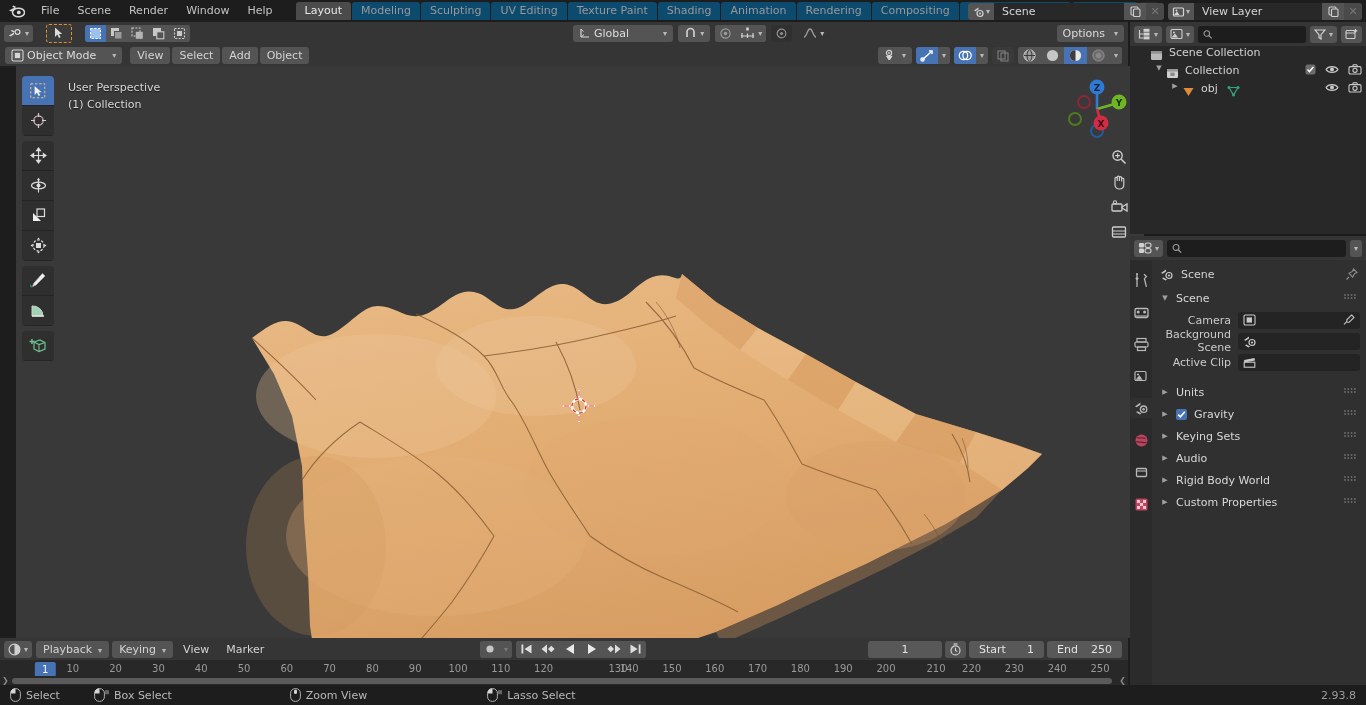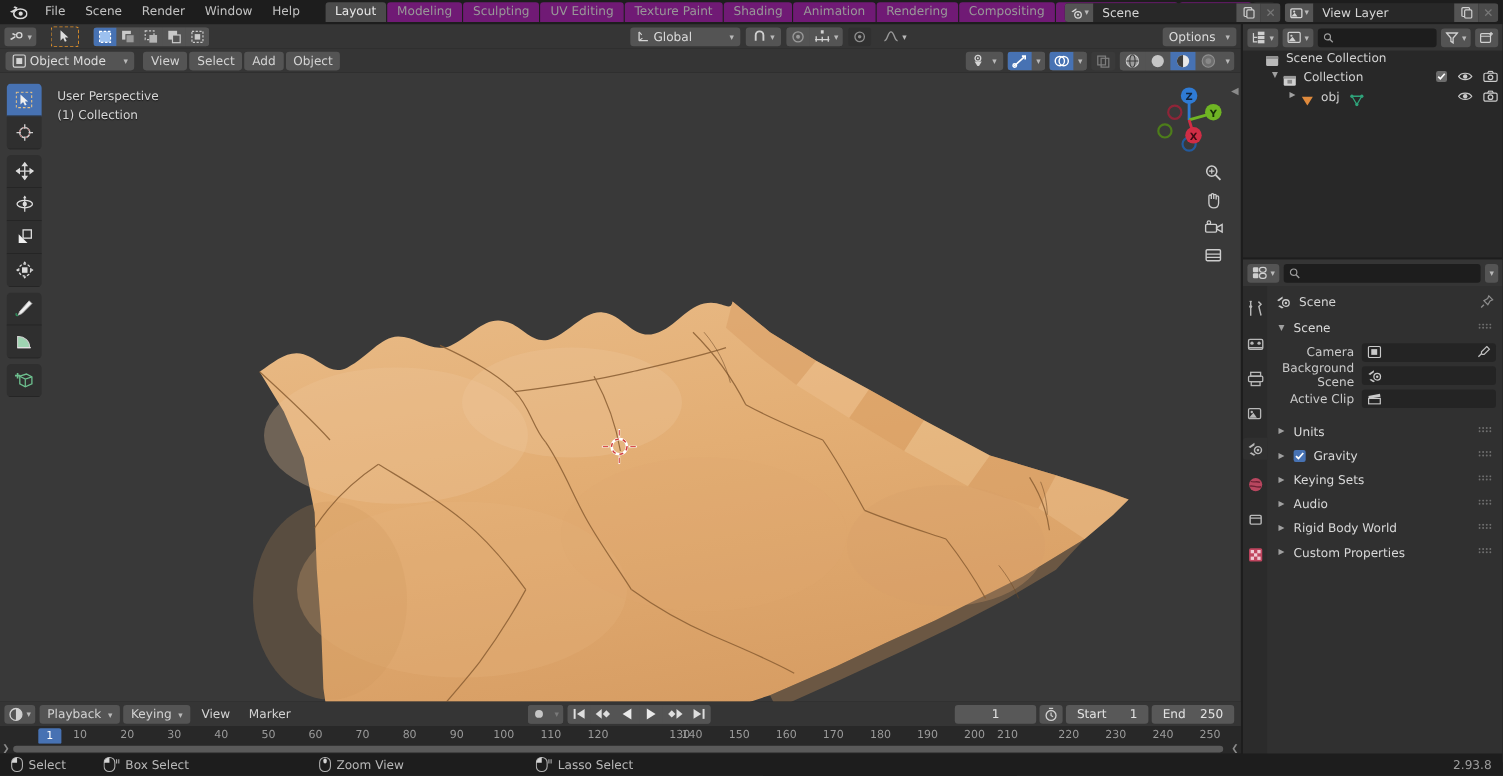--- a/index.html
+++ b/index.html
@@ -16,21 +16,21 @@
   
   .topbar {
     position:absolute; left:0; top:0; width:1366px; height:22px;
     background:#1d1d1d; display:flex; align-items:center; padding-left:6px;
   }
   .blender-logo { width:20px; height:16px; display:flex; align-items:center; justify-content:center; margin-right:6px; }
   .menu-item { padding:0 9px; height:18px; line-height:18px; color:#c3c3c3; font-size:11px; border-radius:3px; cursor:default; }
   .wsp-tabs { display:flex; align-items:center; height:22px; margin-left:14px; }
   .wsp-tab {
     height:18px; line-height:18px; padding:0 9px; font-size:11px; color:#989898;
-    background:#701a75; margin-right:1px; border-radius:3px 3px 0 0;
+    background:#0c4a6e; margin-right:1px; border-radius:3px 3px 0 0;
   }
   .wsp-tab.active { background:#4b4b4b; color:#e8e8e8; }
   .wsp-plus { width:20px; height:18px; line-height:17px; text-align:center; color:#9a9a9a; background:#2b2b2b; border-radius:3px 3px 0 0;}
   .topbar-right { position:absolute; right:4px; top:3px; display:flex; align-items:center; gap:4px; }
   .idblock { display:flex; align-items:center; height:17px; background:#282828; border-radius:3px; overflow:hidden; }
   .idblock .icobtn { width:26px; height:17px; background:#545454; display:flex; align-items:center; justify-content:center; gap:1px; }
   .idblock .name { background:#282828; padding:0 8px; height:17px; line-height:17px; color:#d5d5d5; font-size:11px; }
   .idblock .sq { width:22px; height:17px; background:#545454; display:flex;align-items:center;justify-content:center;}
   .idblock .sqx { width:18px; height:17px; background:#4a4a4a; display:flex;align-items:center;justify-content:center;color:#777;font-size:11px;}
 
@@ -52,21 +52,21 @@
   .grp { display:flex; align-items:center; background:#545454; border-radius:3px; overflow:hidden; }
   .grp > .seg { height:17px; display:flex; align-items:center; justify-content:center; padding:0 4px; background:#545454; }
   .grp > .seg.on { background:#4772b3; }
   .grp > .seg.dark { background:#303030; }
   .menu-flat { padding:0 7px; height:17px; line-height:17px; color:#d3d3d3; font-size:11px; border-radius:3px;}
   .caret { font-size:8px; color:#b9b9b9; }
   .sep { width:7px; }
 
   
   .viewport {
-    position:absolute; left:0; top:66px; width:1128px; height:572px;
+    position:absolute; left:16px; top:66px; width:1128px; height:572px;
     background:#393939; overflow:hidden;
   }
   .vp-text { position:absolute; left:52px; top:14px; font-size:11px; color:#d8d8d8; line-height:15px; text-shadow:0 1px 1px #00000099;}
   .vp-text div:nth-child(2){ margin-top:2px; }
 
   
   .toolbar {
     position:absolute; left:6px; top:10px; width:32px;
     display:flex; flex-direction:column; gap:0px;
   }
@@ -1122,21 +1122,21 @@
         <div class="tick" style="left: 500.8px;">110</div>
         <div class="tick" style="left: 543.6px;">120</div>
         <div class="tick" style="left: 618px;">130</div>
         <div class="tick" style="left: 629.2px;">140</div>
         <div class="tick" style="left: 672px;">150</div>
         <div class="tick" style="left: 714.8px;">160</div>
         <div class="tick" style="left: 757.6px;">170</div>
         <div class="tick" style="left: 800.4px;">180</div>
         <div class="tick" style="left: 843.2px;">190</div>
         <div class="tick" style="left: 886px;">200</div>
-        <div class="tick" style="left: 916px;">210</div>
+        <div class="tick" style="left: 936px;">210</div>
         <div class="tick" style="left: 971.6px;">220</div>
         <div class="tick" style="left: 1014.4px;">230</div>
         <div class="tick" style="left: 1057.2px;">240</div>
         <div class="tick" style="left: 1100px;">250</div>
         <div class="playhead" style="left: 45.28px;">1</div>
       </div>
     <div class="tl-scroll">
       <div style="position:absolute;left:2px;top:0;color:#8a8a8a;font-size:8px;line-height:9px;">❯</div>
       <div class="bar"></div>
       <div style="position:absolute;right:2px;top:0;color:#8a8a8a;font-size:8px;line-height:9px;">❮</div>

